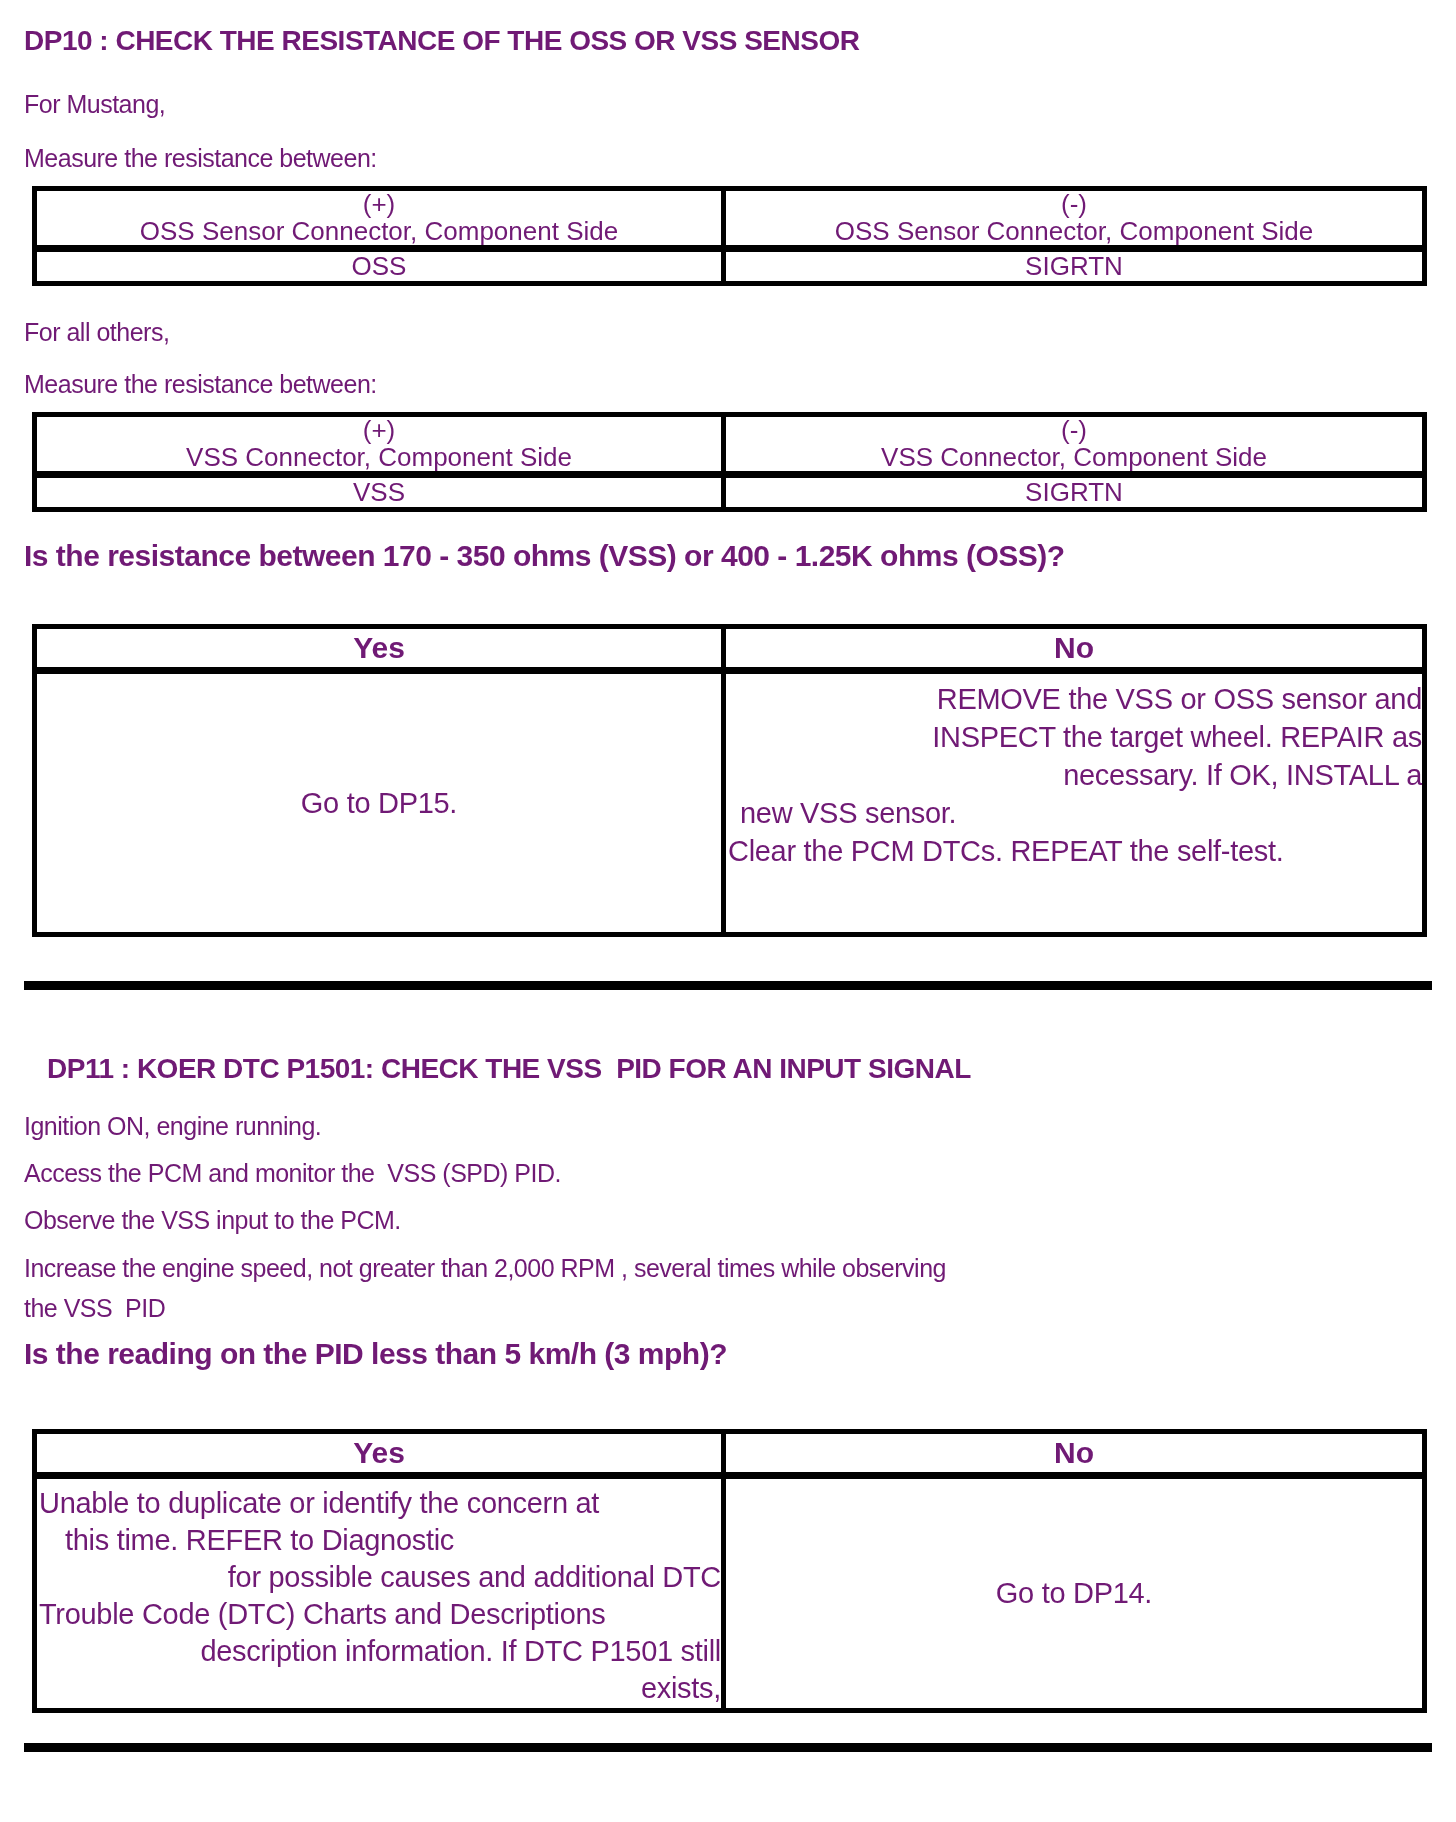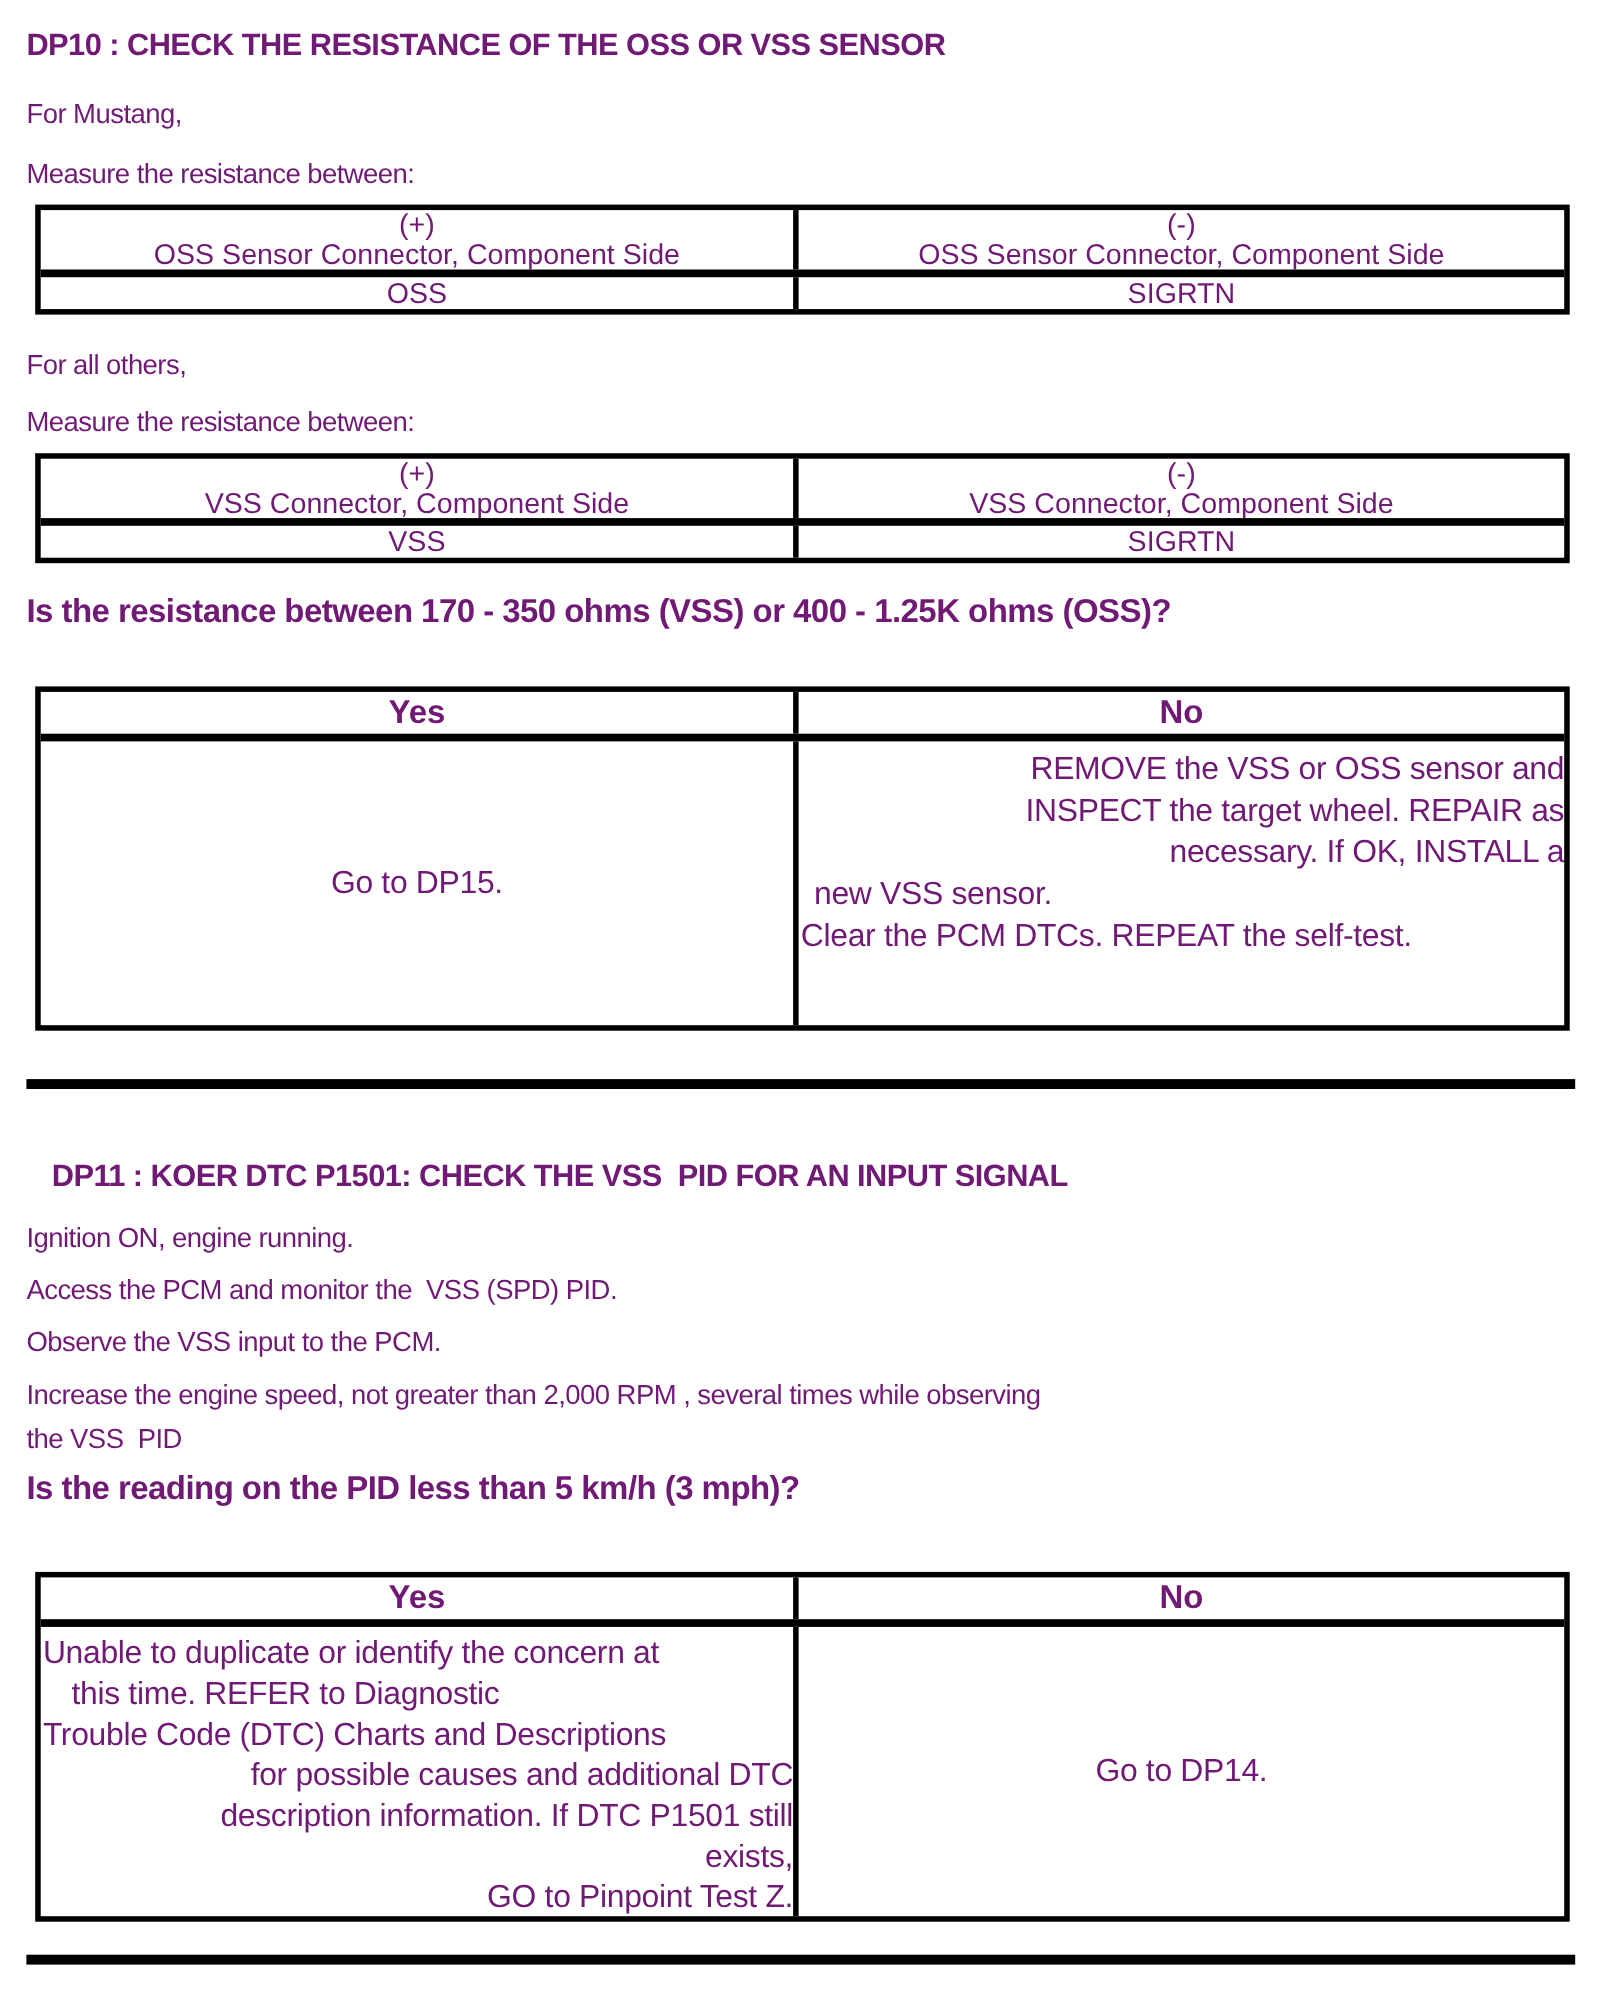--- a/index.html
+++ b/index.html
@@ -63,21 +63,21 @@
   .rt-head .rt-cell {
     font-size: 30px;
     font-weight: bold;
     text-align: center;
     line-height: 30px;
     padding: 4px 0;
   }
   .rt-cell { overflow: hidden; }
   .rt-cell + .rt-cell { border-left: 5px solid #000; }
   .rt-body.b1 .rt-cell { height: 258px; }
-  .rt-body.b2 .rt-cell { height: 263px; }
+  .rt-body.b2 .rt-cell { height: 229px; }
   .rt-center { display: flex; align-items: center; justify-content: center; }
   .rt-text { font-size: 29px; letter-spacing: -0.3px; }
   .lines { padding-top: 6px; }
   .ln { font-size: 29px; line-height: 38px; white-space: pre; letter-spacing: -0.3px; }
   .b2 .ln { line-height: 37px; }
   .ln.c { text-align: right; }
   .ln.l { padding-left: 2px; }
   .ln.i14 { padding-left: 14px; }
   .ln.i28 { padding-left: 28px; }
 
@@ -173,22 +173,22 @@
   <div class="rtable t2">
     <div class="rt-row rt-head">
       <div class="rt-cell">Yes</div>
       <div class="rt-cell">No</div>
     </div>
     <div class="rt-row rt-body b2">
       <div class="rt-cell">
         <div class="lines">
           <div class="ln l">Unable to duplicate or identify the concern at</div>
           <div class="ln i28">this time. REFER to Diagnostic</div>
+          <div class="ln c">for possible causes and additional DTC</div>
           <div class="ln l">Trouble Code (DTC) Charts and Descriptions</div>
-          <div class="ln c">for possible causes and additional DTC</div>
           <div class="ln c">description information. If DTC P1501 still</div>
           <div class="ln c">exists,</div>
           <div class="ln c">GO to Pinpoint Test Z.</div>
         </div>
       </div>
       <div class="rt-cell rt-center">
         <div class="rt-text">Go to DP14.</div>
       </div>
     </div>
   </div>

